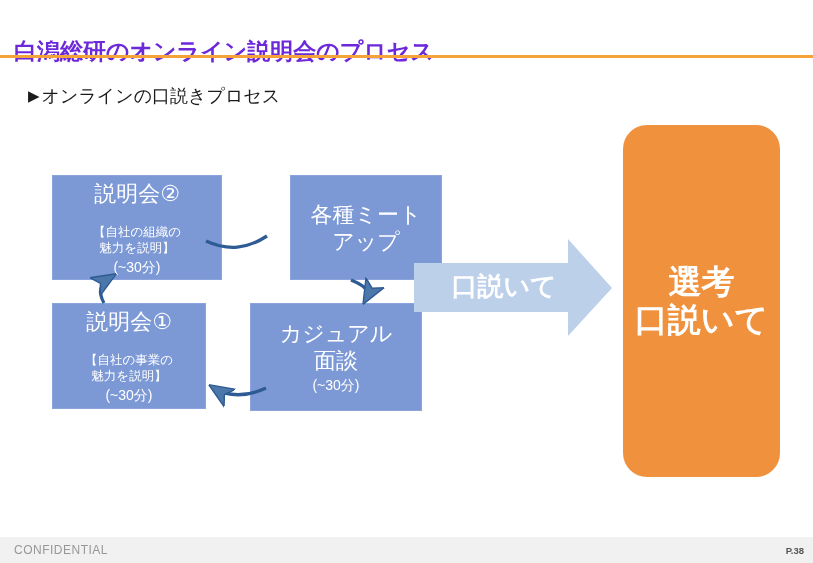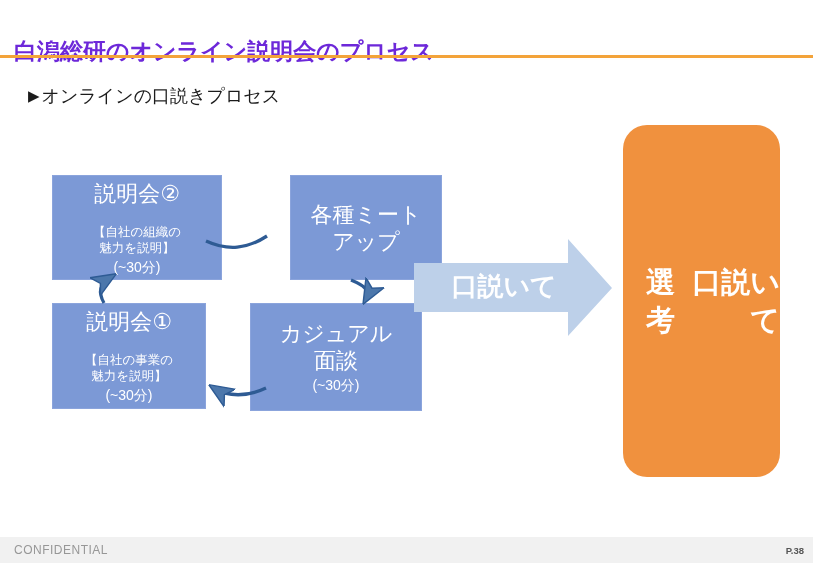--- a/index.html
+++ b/index.html
@@ -38,23 +38,23 @@
   .overlay{position:absolute;left:0;top:0;width:813px;height:563px;pointer-events:none;}
   
   .big-arrow-label{
     position:absolute;left:438px;top:261px;width:132px;height:50px;
     display:flex;align-items:center;justify-content:center;
     color:#ffffff;font-size:26px;font-weight:bold;
   }
   
   .goal{
     position:absolute;left:623px;top:125px;width:157px;height:352px;border-radius:24px;
-    background:#F0913E;color:#ffffff;display:flex;flex-direction:row;
-    align-items:center;justify-content:center;text-align:right;
-    font-size:29px;font-weight:bold;line-height:38px;
+    background:#F0913E;color:#ffffff;display:flex;flex-direction:column;
+    align-items:center;justify-content:center;text-align:left;
+    font-size:33px;font-weight:bold;line-height:38px;
   }
   
   .footer{
     position:absolute;left:0;bottom:0;width:813px;height:26px;background:#F1F1F1;
     display:flex;align-items:center;justify-content:space-between;box-sizing:border-box;
     padding:0 9px 0 14px;
   }
   .footer .conf{font-size:12px;letter-spacing:.5px;color:#979797;}
   .footer .pagenum{font-size:9.5px;font-weight:600;color:#555555;padding-left:15px;}
 </style>

